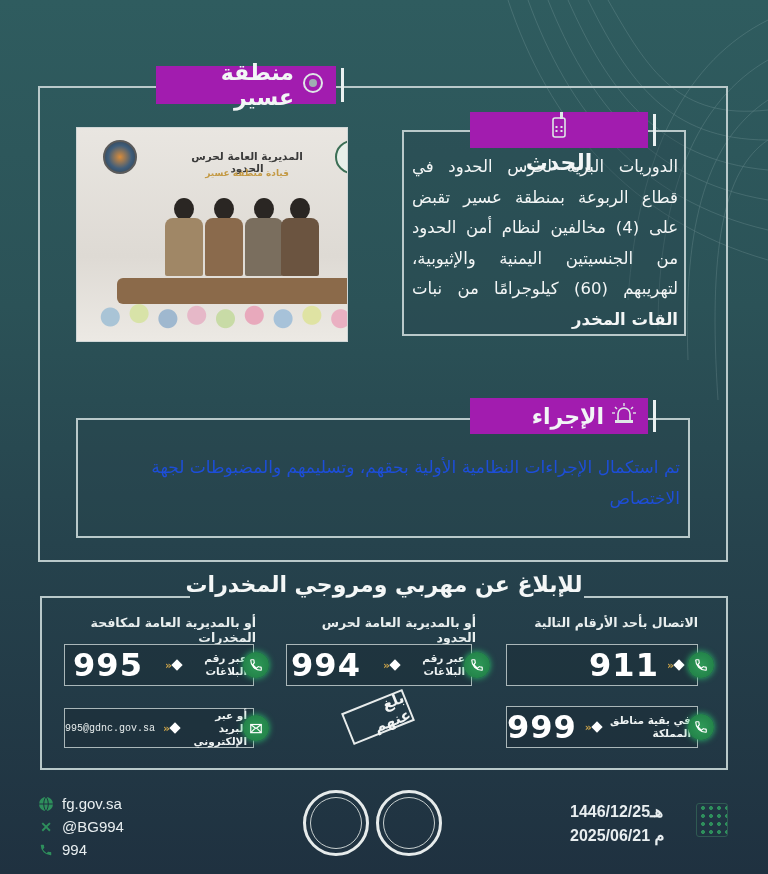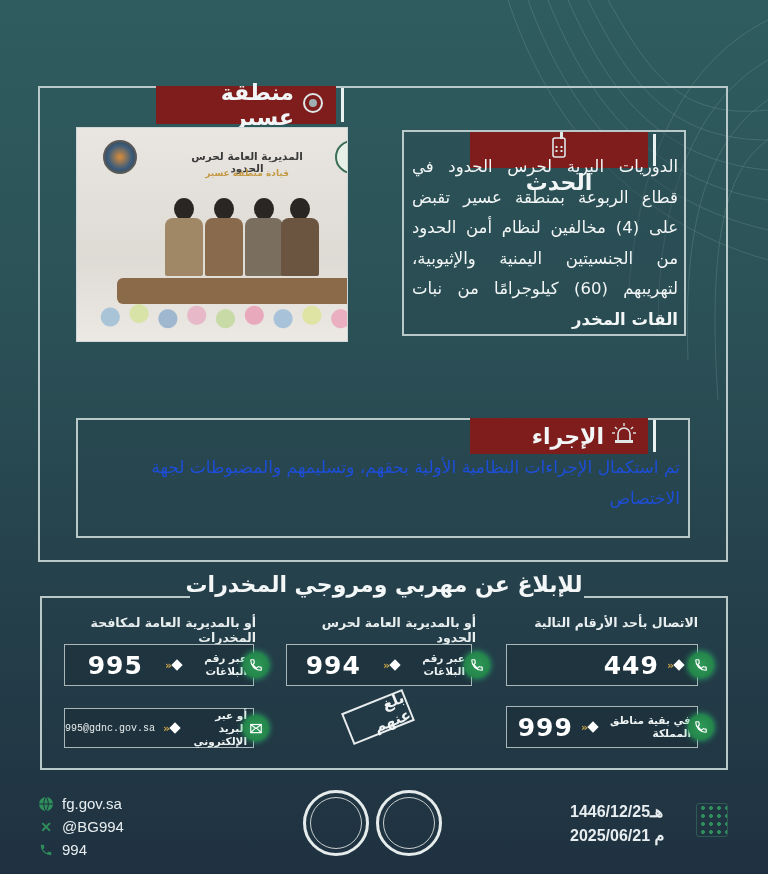--- a/index.html
+++ b/index.html
@@ -14,22 +14,22 @@
       position: absolute; right: 0; top: 0; width: 300px; height: 460px;
       opacity: 0.25; pointer-events: none;
     }
 
     
     .frame {
       position: absolute; left: 38px; top: 86px; width: 690px; height: 476px;
       border: 2px solid #b9c9ca;
     }
     .tag {
-      position: absolute; background: #7f1d1d; display: flex; align-items: center;
-      direction: rtl; gap: 8px; padding: 0 12px; margin-top: 20px;
+      position: absolute; background: #a21caf; display: flex; align-items: center;
+      direction: rtl; gap: 8px; padding: 0 12px;
     }
     .tag .bar { position: absolute; right: -8px; top: 2px; width: 3px; height: calc(100% - 4px); background: #eaf1f1; }
     .tag-text { font-weight: bold; font-size: 22px; color: #f2f6f6; }
 
     .region-tag { left: 156px; top: 66px; width: 180px; height: 38px; }
     .event-tag { left: 470px; top: 112px; width: 178px; height: 36px; flex-direction: column; }
     .action-tag { left: 470px; top: 398px; width: 178px; height: 36px; align-items: center; }
 
     .event-box {
       position: absolute; left: 402px; top: 130px; width: 284px; height: 206px;
@@ -97,21 +97,21 @@
     }
     .phone-badge {
       position: absolute; width: 26px; height: 26px; border-radius: 50%;
       background: radial-gradient(circle, #2f9a58 0%, #1e7a44 100%);
       box-shadow: 0 0 6px #2bbd6c; display: flex; align-items: center; justify-content: center;
     }
     .card-label { font-size: 10.5px; font-weight: bold; line-height: 13px; color: #eef3f3; direction: rtl; text-align: right; }
     .arrow { display: inline-flex; align-items: center; gap: 1px; margin: 0 8px; }
     .arrow .chev { color: #c9a24a; font-size: 11px; font-weight: bold; }
     .arrow .dia { width: 8px; height: 8px; background: #ffffff; transform: rotate(45deg); }
-    .card-number { font-size: 25px; font-weight: bold; color: #ffffff; letter-spacing: 1px; direction: ltr; }
+    .card-number { font-size: 32px; font-weight: bold; color: #ffffff; letter-spacing: 1px; direction: ltr; }
     .card-email { font-size: 10px; color: #e6ecec; direction: ltr; font-family: Liberation Mono, monospace; }
 
     .stamp {
       position: absolute; left: 345px; top: 700px; width: 66px; height: 34px;
       border: 2px solid #e8ecec; transform: rotate(-22deg);
       display: flex; align-items: center; justify-content: center;
       font-size: 15px; font-weight: bold; color: #f1f4f4; direction: rtl;
     }
 
     
@@ -231,21 +231,21 @@
 <div class="report-line-l"></div>
 <div class="report-line-r"></div>
 <div class="report-title"><span>للإبلاغ عن مهربي ومروجي المخدرات</span></div>
 
 <div class="col-head" style="left:506px; top:615px; width:192px;">الاتصال بأحد الأرقام التالية</div>
 <div class="card" style="left:506px; top:644px; width:192px;">
   <span class="arrow">
       <span class="dia"></span>
       <span class="chev">«</span>
     </span>
-  <span class="card-number">449</span>
+  <span class="card-number">911</span>
 </div>
 <div class="phone-badge" style="left:688px; top:652px;">
   <svg width="14" height="14" viewBox="0 0 24 24">
       <path d="M6.6 10.8a15 15 0 0 0 6.6 6.6l2.2-2.2a1 1 0 0 1 1-.25 11.4 11.4 0 0 0 3.6.57 1 1 0 0 1 1 1V20a1 1 0 0 1-1 1A17 17 0 0 1 3 4a1 1 0 0 1 1-1h3.5a1 1 0 0 1 1 1c0 1.25.2 2.45.57 3.57a1 1 0 0 1-.25 1z" fill="none" stroke="#ffffff" stroke-width="2"></path>
     </svg>
 </div>
 
 <div class="card" style="left:506px; top:706px; width:192px;">
   <span class="card-label" style="width:86px;">في بقية مناطق المملكة</span>
   <span class="arrow">

